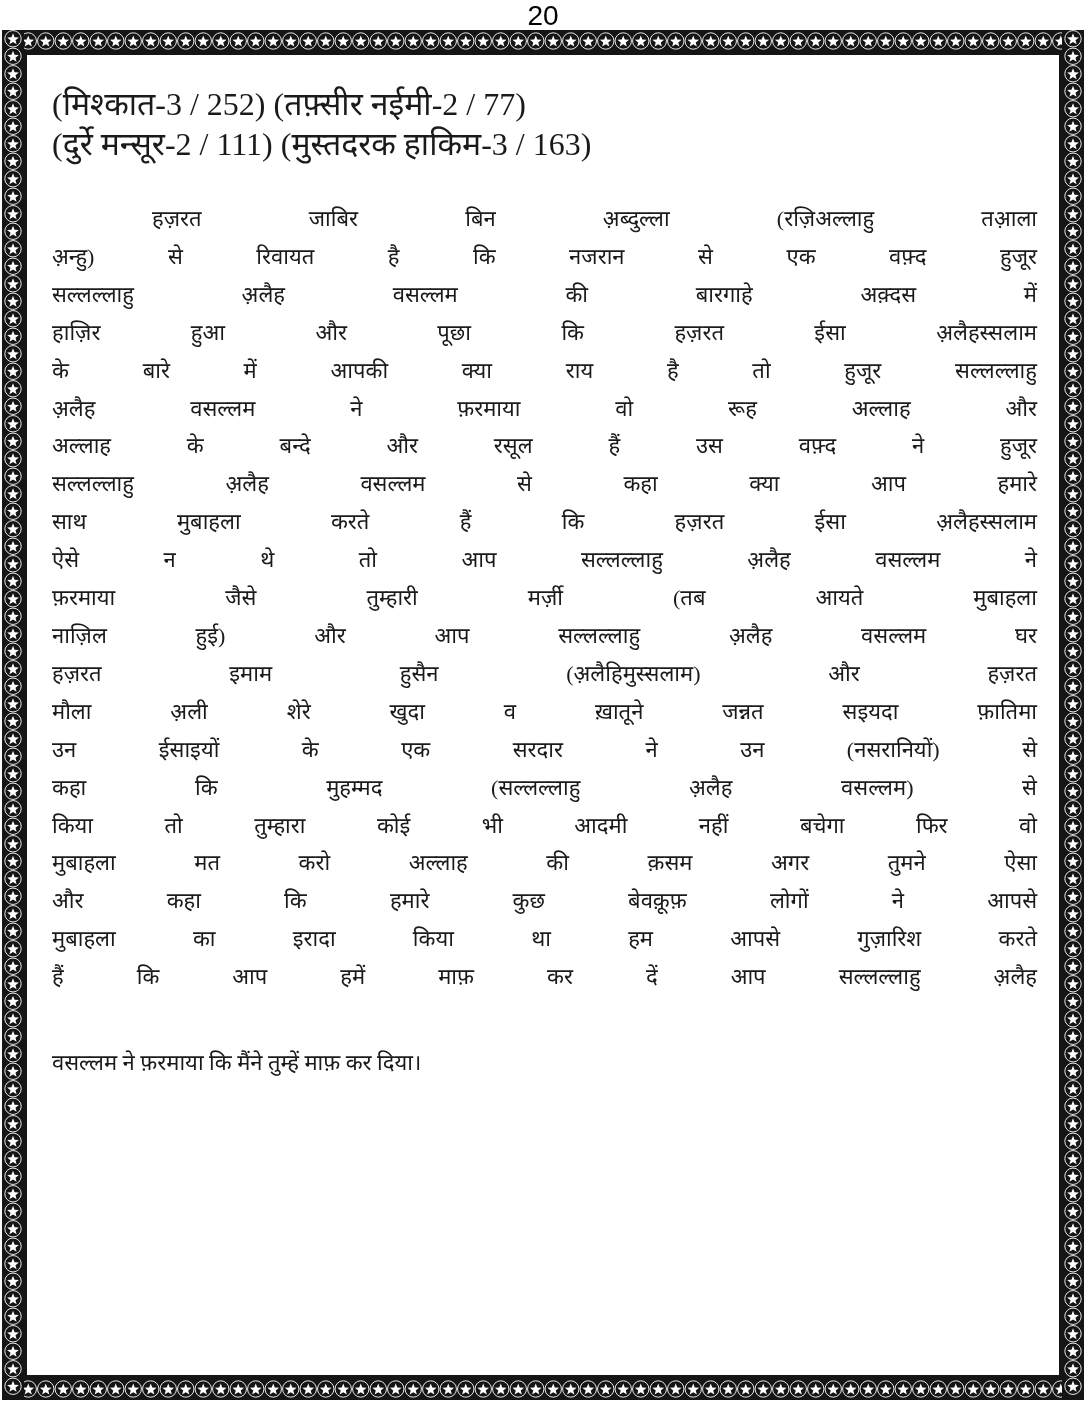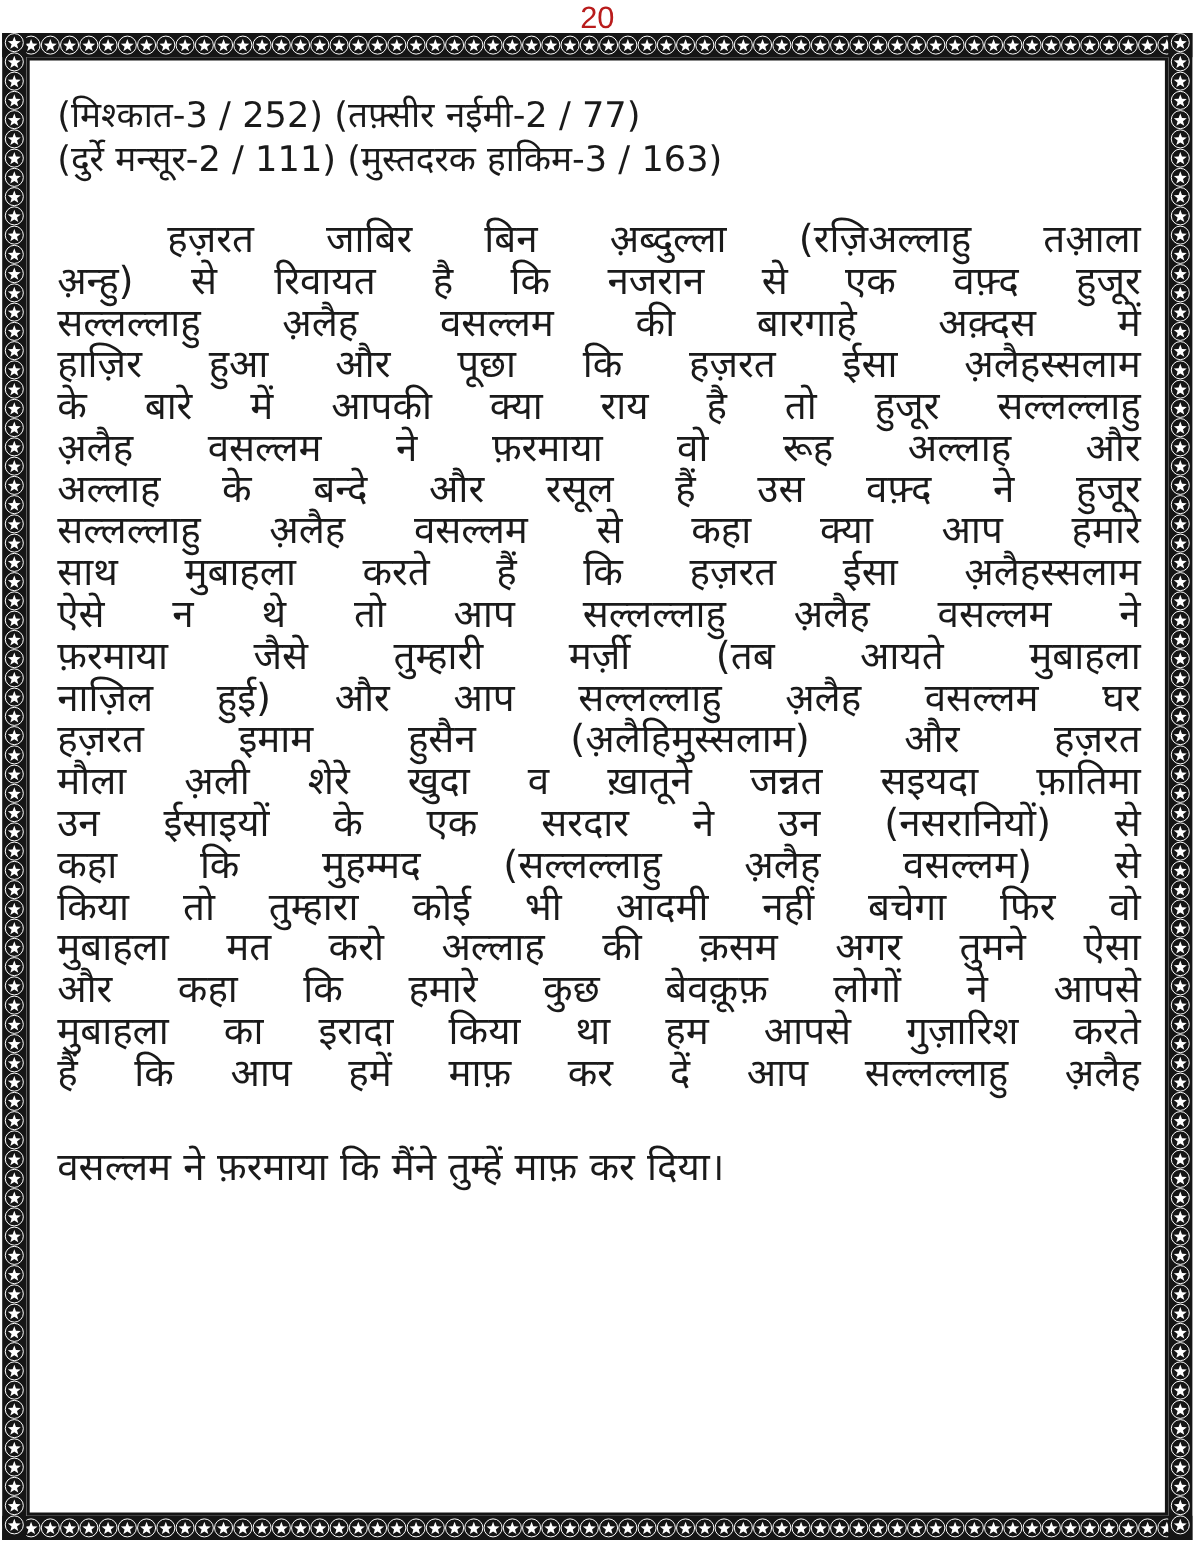--- a/index.html
+++ b/index.html
@@ -1,32 +1,32 @@
 <!DOCTYPE html>
 <html><head>
 <meta charset="utf-8">
 <style>
   html, body { margin:0; padding:0; background:#ffffff; }
   body { width:1086px; height:1405px; position:relative; overflow:hidden;
          font-family:"DejaVu Sans", "Liberation Sans", sans-serif; color:#1a1a1a; }
   .page-number { position:absolute; top:0; left:0; width:1086px; text-align:center;
-         font-family:"Liberation Sans", sans-serif; font-size:28px; line-height:32px; color:#b91c1c; }
+         font-family:"Liberation Sans", sans-serif; font-size:28px; line-height:32px; color:#000000; }
   .frame { position:absolute; left:2px; top:30px; width:1082px; height:1370px; box-sizing:border-box; }
   .band { position:absolute; background:#151515; overflow:hidden; }
   .band.top { left:0; top:0; width:1082px; height:22px; }
   .band.bottom { left:0; bottom:0; width:1082px; height:22px; }
   .band.left { left:0; top:0; width:22px; height:1370px; }
   .band.right { right:0; top:0; width:22px; height:1370px; }
   .band svg { display:block; }
   .inner-line { position:absolute; left:22px; top:22px; right:22px; bottom:22px;
          border:3px solid #151515; background:#fff; }
-  .content { position:absolute; left:52px; top:84px; width:985px; }
+  .content { position:absolute; left:52px; top:84px; width:985px;font-family:Liberation Serif, serif; }
   .refs { font-size:32px; line-height:40px; margin:0; }
   .refs .line { display:block; white-space:nowrap; }
-  .para { margin-top:36px; font-size:35px; line-height:37.9px; text-align:justify; text-align-last:left; }
+  .para { margin-top:36px; font-size:22px; line-height:37.9px; text-align:justify; text-align-last:left; }
   .para .line { display:block; text-align:justify; text-align-last:justify; white-space:nowrap; }
   .para .line.first { text-indent:100px; }
   .para .line.last { text-align-last:left;margin-top:48px; }
   .para .line.cite { text-align-last:left; }
 </style>
 </head>
 <body>
 
 <div class="page-number">20</div>
 

